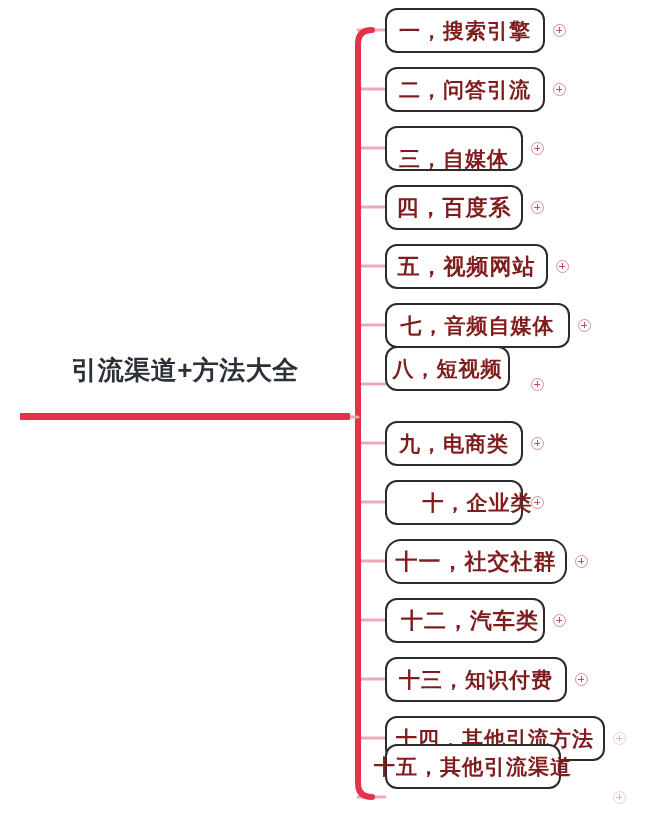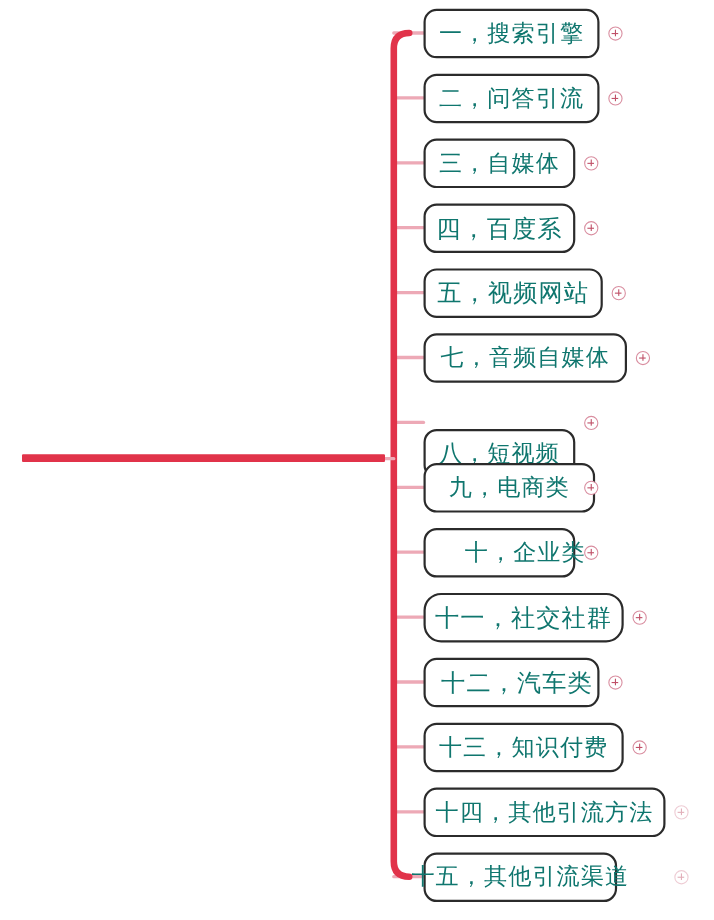--- a/index.html
+++ b/index.html
@@ -64,22 +64,22 @@
     box-sizing: border-box;
     background: #ffffff;
     border: 2.5px solid #2b2b2b;
     border-radius: 12px;
     display: flex;
     align-items: center;
     justify-content: center;
   }
   .node-label {
     font-size: 21px;
-    font-weight: normal;
-    color: #0f766e;
+    font-weight: bold;
+    color: #7f1d1d;
     white-space: nowrap;
     letter-spacing: 1px;
     line-height: 1;
   }
   .node-serif .node-label {
     font-family: "Liberation Serif", "DejaVu Serif", serif;
     font-size: 22px;
   }
 
   
@@ -145,53 +145,54 @@
       <path d="M 358 561 L 385 561" stroke="#eda9b6" stroke-width="3" fill="none" stroke-linecap="round"></path>
       <path d="M 358 620 L 385 620" stroke="#eda9b6" stroke-width="3" fill="none" stroke-linecap="round"></path>
       <path d="M 358 679 L 385 679" stroke="#eda9b6" stroke-width="3" fill="none" stroke-linecap="round"></path>
       <path d="M 358 738 L 385 738" stroke="#eda9b6" stroke-width="3" fill="none" stroke-linecap="round"></path>
       <path d="M 358 797 L 385 797" stroke="#eda9b6" stroke-width="3" fill="none" stroke-linecap="round"></path>
       <path d="M 372 30 Q 358 30 358 44 L 358 783 Q 358 797 372 797" stroke="#e1334a" stroke-width="6" fill="none" stroke-linecap="round"></path>
       <path d="M 348 417 L 358 417" stroke="#eda9b6" stroke-width="3" fill="none" stroke-linecap="round"></path>
     </svg>
 
   <div class="root-group">
+    <div class="root-title">引流渠道+方法大全</div>
     <div class="root-bar"></div>
   </div>
 
   <div id="nodes-layer">
       <div class="node" style="left: 385px; top: 8px; width: 160px;">
         <span class="node-label">一，搜索引擎</span>
       </div>
       <div class="expand-icon" style="left: 553px; top: 23.5px;"></div>
       <div class="node" style="left: 385px; top: 67px; width: 160px;">
         <span class="node-label">二，问答引流</span>
       </div>
       <div class="expand-icon" style="left: 553px; top: 82.5px;"></div>
-      <div class="node" style="left: 385px; top: 126px; width: 138px;">
+      <div class="node" style="left: 385px; top: 126px; width: 138px; align-items: flex-end;">
         <span class="node-label">三，自媒体</span>
       </div>
       <div class="expand-icon" style="left: 531px; top: 141.5px;"></div>
       <div class="node node-serif" style="left: 385px; top: 185px; width: 138px;">
         <span class="node-label">四，百度系</span>
       </div>
       <div class="expand-icon" style="left: 531px; top: 200.5px;"></div>
       <div class="node node-serif" style="left: 385px; top: 244px; width: 163px;">
         <span class="node-label">五，视频网站</span>
       </div>
       <div class="expand-icon" style="left: 556px; top: 259.5px;"></div>
       <div class="node" style="left: 385px; top: 303px; width: 185px;">
         <span class="node-label">七，音频自媒体</span>
       </div>
       <div class="expand-icon" style="left: 578px; top: 318.5px;"></div>
-      <div class="node" style="left: 385px; top: 346px; width: 138px; margin-top: 44px;">
+      <div class="node" style="left: 385px; top: 346px; width: 125px;">
         <span class="node-label">八，短视频</span>
       </div>
       <div class="expand-icon" style="left: 531px; top: 377.5px;"></div>
-      <div class="node" style="left: 385px; top: 421px; width: 156px;">
+      <div class="node" style="left: 385px; top: 421px; width: 138px;">
         <span class="node-label">九，电商类</span>
       </div>
       <div class="expand-icon" style="left: 531px; top: 436.5px;"></div>
       <div class="node" style="left: 385px; top: 480px; width: 138px; padding-left: 47px;">
         <span class="node-label">十，企业类</span>
       </div>
       <div class="expand-icon" style="left: 531px; top: 495.5px;"></div>
       <div class="node node-serif" style="left: 385px; top: 539px; width: 182px; border-radius: 16px;">
         <span class="node-label">十一，社交社群</span>
       </div>
@@ -201,19 +202,19 @@
       </div>
       <div class="expand-icon" style="left: 553px; top: 613.5px;"></div>
       <div class="node" style="left: 385px; top: 657px; width: 182px;">
         <span class="node-label">十三，知识付费</span>
       </div>
       <div class="expand-icon" style="left: 575px; top: 672.5px;"></div>
       <div class="node" style="left: 385px; top: 716px; width: 220px;">
         <span class="node-label">十四，其他引流方法</span>
       </div>
       <div class="expand-icon faint" style="left: 613px; top: 731.5px;"></div>
-      <div class="node" style="left: 385px; top: 775px; width: 176px;">
+      <div class="node" style="left: 385px; top: 744px; width: 176px;">
         <span class="node-label">十五，其他引流渠道</span>
       </div>
       <div class="expand-icon faint" style="left: 613px; top: 790.5px;"></div>
     </div>
 
 </div>
 
 </body></html>

